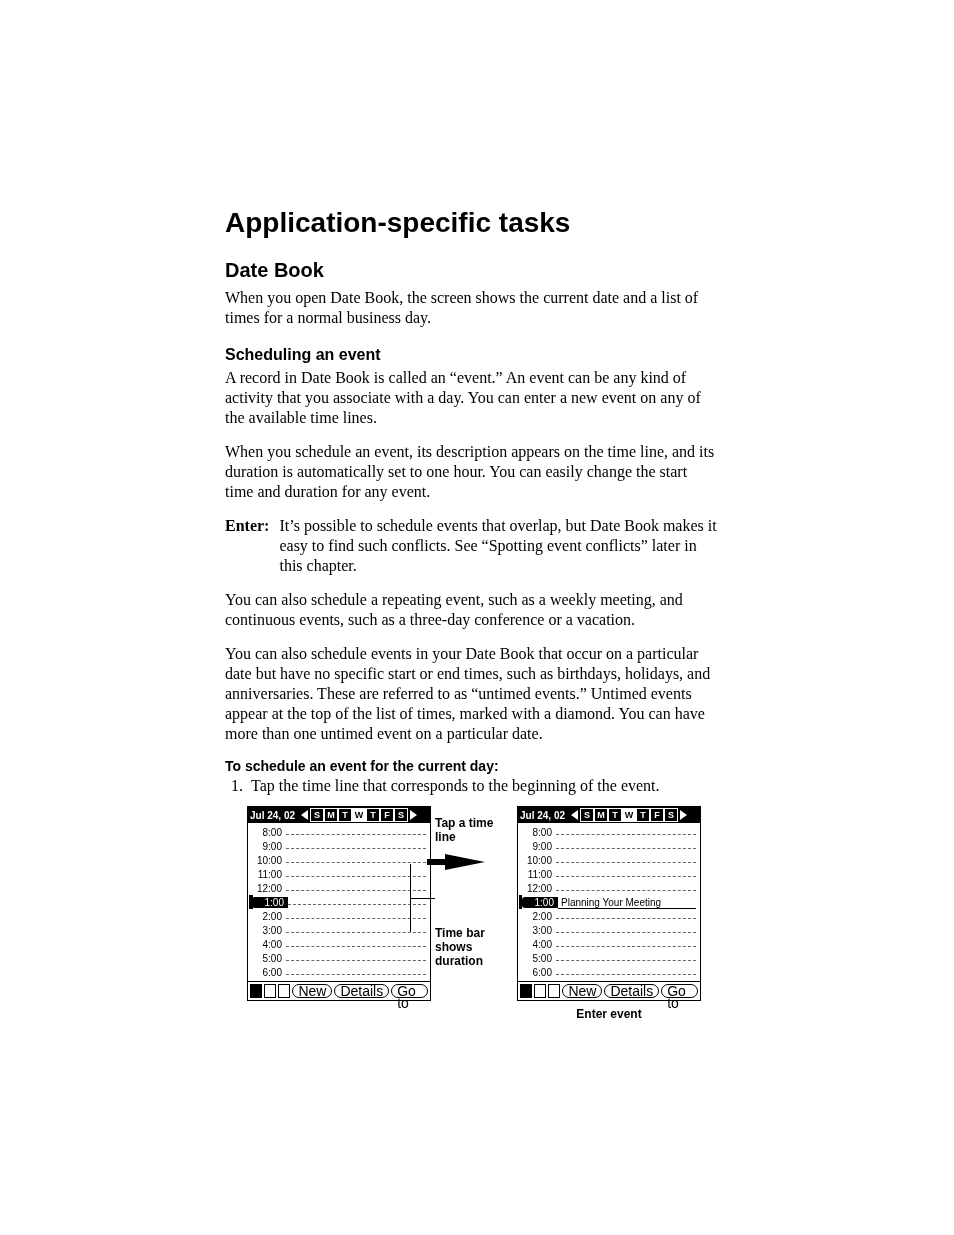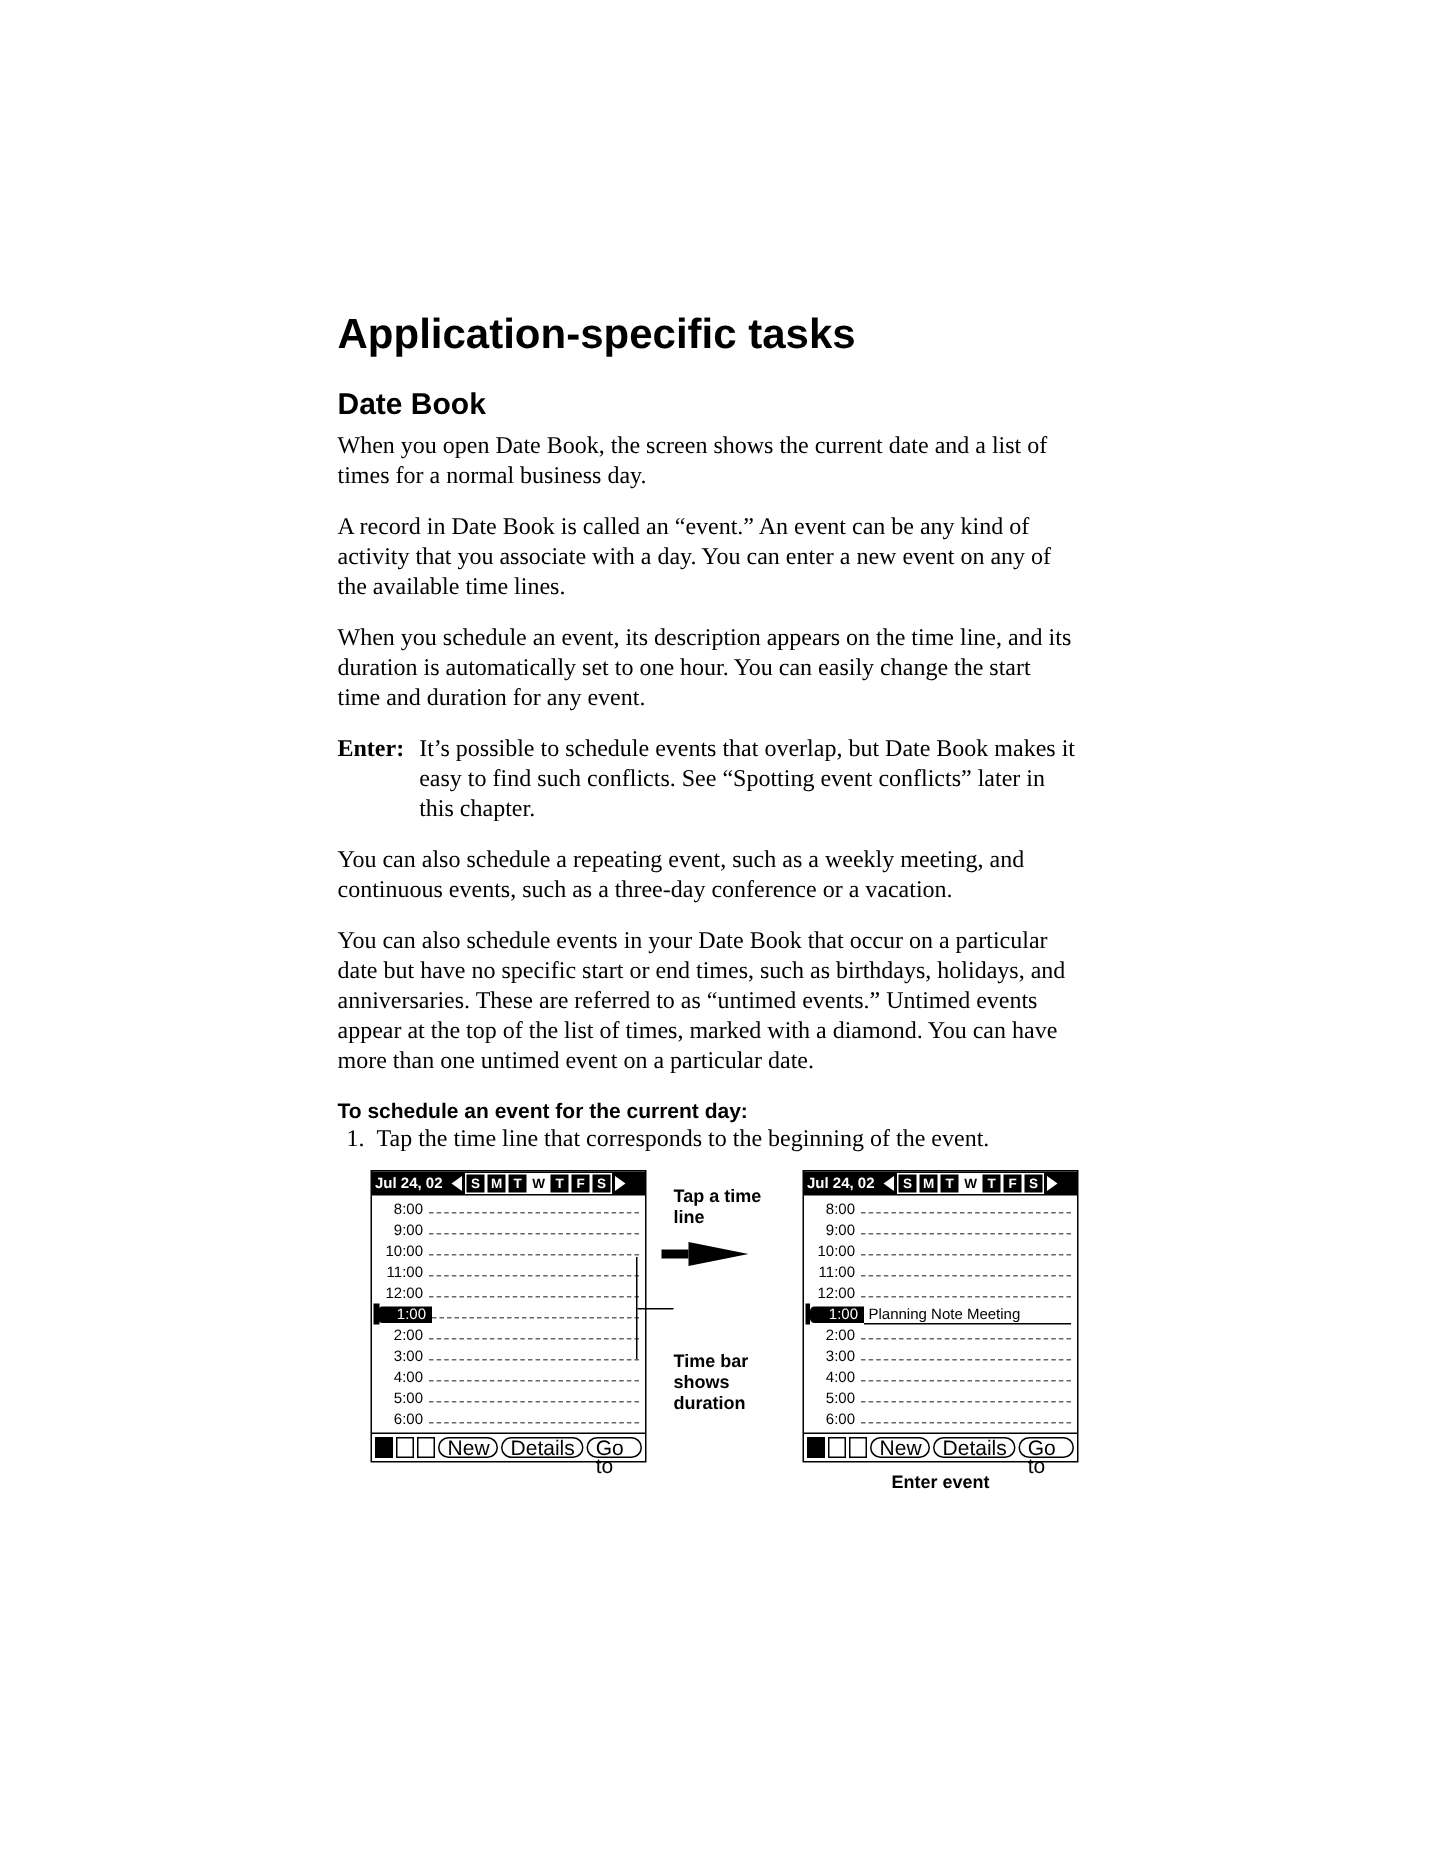--- a/index.html
+++ b/index.html
@@ -64,21 +64,21 @@
     margin: 0 0 10px 0;
     padding-left: 22px;
     font-size: 16px;
     line-height: 1.25;
   }
   ol.steps li { padding-left: 4px; }
 
   
   .figure {
     display: flex;
-    gap: 18px;
+    gap: 4px;
     margin-top: 10px;
     padding-left: 22px;
     font-family: Arial, Helvetica, sans-serif;
     font-size: 10px;
   }
   .panel-col { display:flex; flex-direction:column; align-items:center; }
   .panel {
     border: 1px solid #000;
     width: 184px;
     box-sizing: border-box;
@@ -178,20 +178,21 @@
 </head>
 <body>
 
 <div class="page">
 
   <h1>Application-specific tasks</h1>
 
   <h2>Date Book</h2>
   <p>When you open Date Book, the screen shows the current date and a list of times for a normal business day.</p>
 
+  <h3>Scheduling an event</h3>
   <p>A record in Date Book is called an “event.” An event can be any kind of activity that you associate with a day. You can enter a new event on any of the available time lines.</p>
   <p>When you schedule an event, its description appears on the time line, and its duration is automatically set to one hour. You can easily change the start time and duration for any event.</p>
 
   <div class="note">
     <div class="note-label">Enter:</div>
     <div class="note-body">It’s possible to schedule events that overlap, but Date Book makes it easy to find such conflicts. See “Spotting event conflicts” later in this chapter.</div>
   </div>
 
   <p>You can also schedule a repeating event, such as a weekly meeting, and continuous events, such as a three-day conference or a vacation.</p>
   <p>You can also schedule events in your Date Book that occur on a particular date but have no specific start or end times, such as birthdays, holidays, and anniversaries. These are referred to as “untimed events.” Untimed events appear at the top of the list of times, marked with a diamond. You can have more than one untimed event on a particular date.</p>
@@ -317,21 +318,21 @@
             <div class="row">
               <span class="time">11:00</span>
               <span class="line"></span>
             </div>
             <div class="row">
               <span class="time">12:00</span>
               <span class="line"></span>
             </div>
             <div class="row selected">
               <span class="time">1:00</span>
-              <span class="event-text">Planning Note Meeting</span>
+              <span class="event-text">Planning Your Meeting</span>
             </div>
             <div class="row">
               <span class="time">2:00</span>
               <span class="line"></span>
             </div>
             <div class="row">
               <span class="time">3:00</span>
               <span class="line"></span>
             </div>
             <div class="row">

